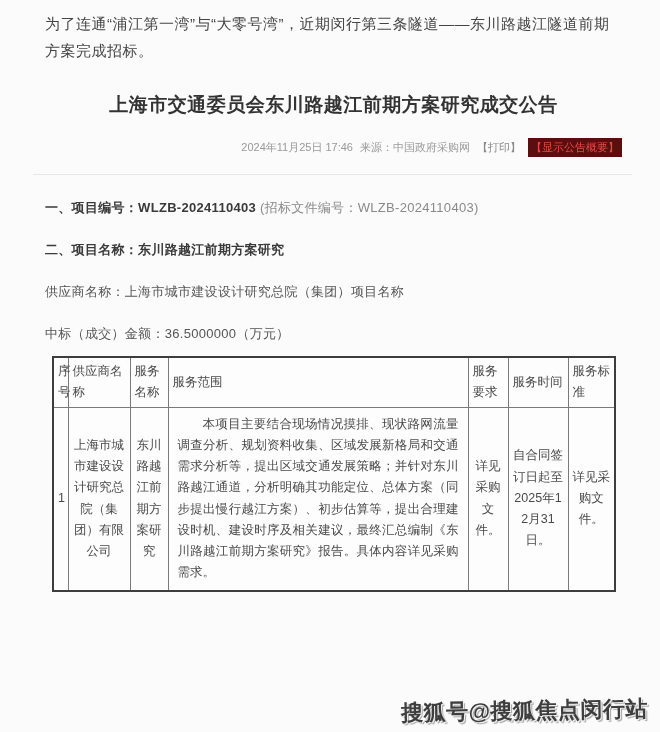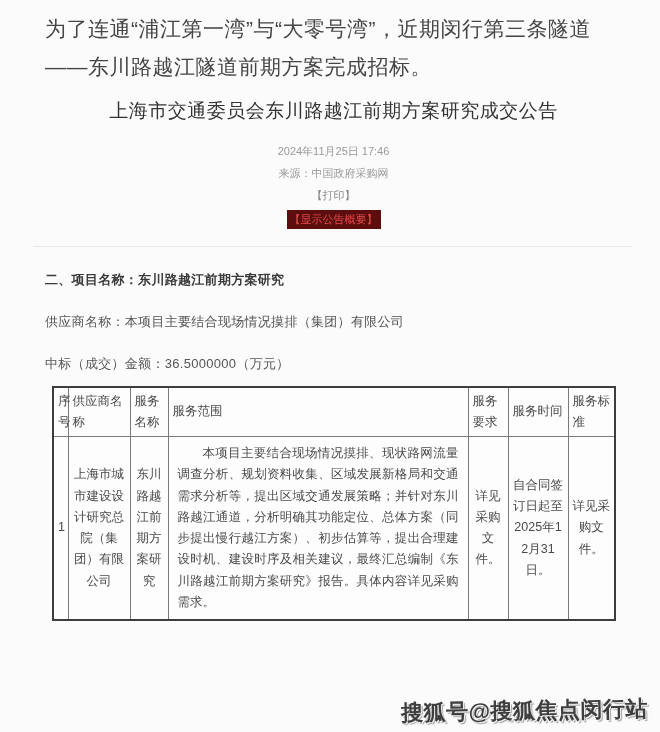--- a/index.html
+++ b/index.html
@@ -7,45 +7,44 @@
   body {
     background: #fbfbfb;
     font-family: "Liberation Sans", "DejaVu Sans", sans-serif;
     color: #3f3f3f;
     overflow: hidden;
     position: relative;
   }
   .page { position: relative; height: 100%; padding: 10px 38px 0 45px; }
 
   .intro {
-    font-size: 21px;
+    font-size: 15px;
     line-height: 1.8;
     color: #454545;
     letter-spacing: 0.5px;
   }
 
   .title {
-    margin-top: 12px;
+    margin-top: 28px;
     text-align: center;
     font-size: 19px;
-    font-weight: normal;
+    font-weight: bold;
     color: #333;
     letter-spacing: 0.5px;
   }
 
   .meta {
     margin-top: 20px;
     display: flex;
     justify-content: flex-end;
     align-items: center;
     gap: 7px;
     font-size: 11px;
     color: #999;
     white-space: nowrap;
-    flex-direction: column;
   }
   .meta .print { color: #8a8a8a; text-decoration: none; cursor: pointer; }
   .meta .badge {
     background: #5c0e0e;
     color: #e24a4a;
     font-weight: normal;
     padding: 2px 3px;
     cursor: pointer;
   }
 
@@ -105,25 +104,29 @@
 
   <div class="meta">
     <span>2024年11月25日 17:46</span>
     <span>来源：中国政府采购网</span>
     <a class="print">【打印】</a>
     <span class="badge">【显示公告概要】</span>
   </div>
 
   <hr class="divider">
 
+  <p class="line bold">
+    <span>一、项目编号：WLZB-2024110403</span>
+    <span class="note">(招标文件编号：WLZB-2024110403)</span>
+  </p>
 
   <p class="line bold">二、项目名称：东川路越江前期方案研究</p>
 
 
-  <p class="line">供应商名称：本项目主要结合现场情况摸排（集团）有限公司</p>
+  <p class="line">供应商名称：上海市城市建设设计研究总院（集团）项目名称</p>
 
 
   <p class="line">中标（成交）金额：36.5000000（万元）</p>
 
 
   <table class="info-table">
     <colgroup>
       <col style="width:15px">
         <col style="width:62px">
         <col style="width:38px">

